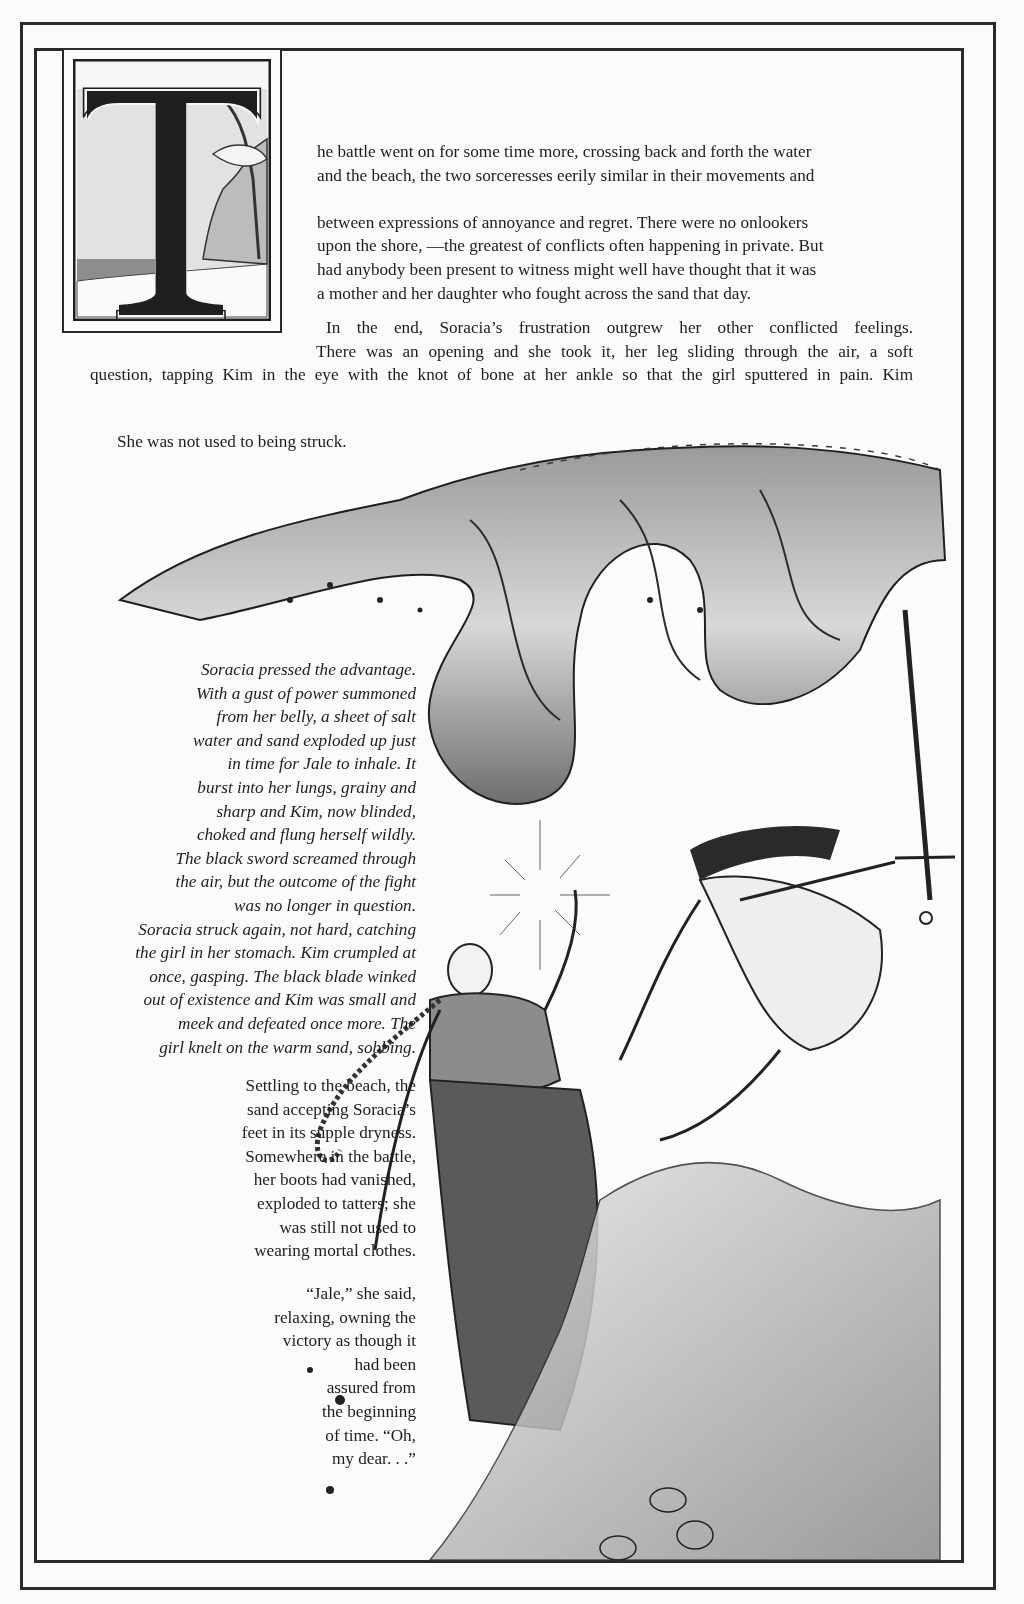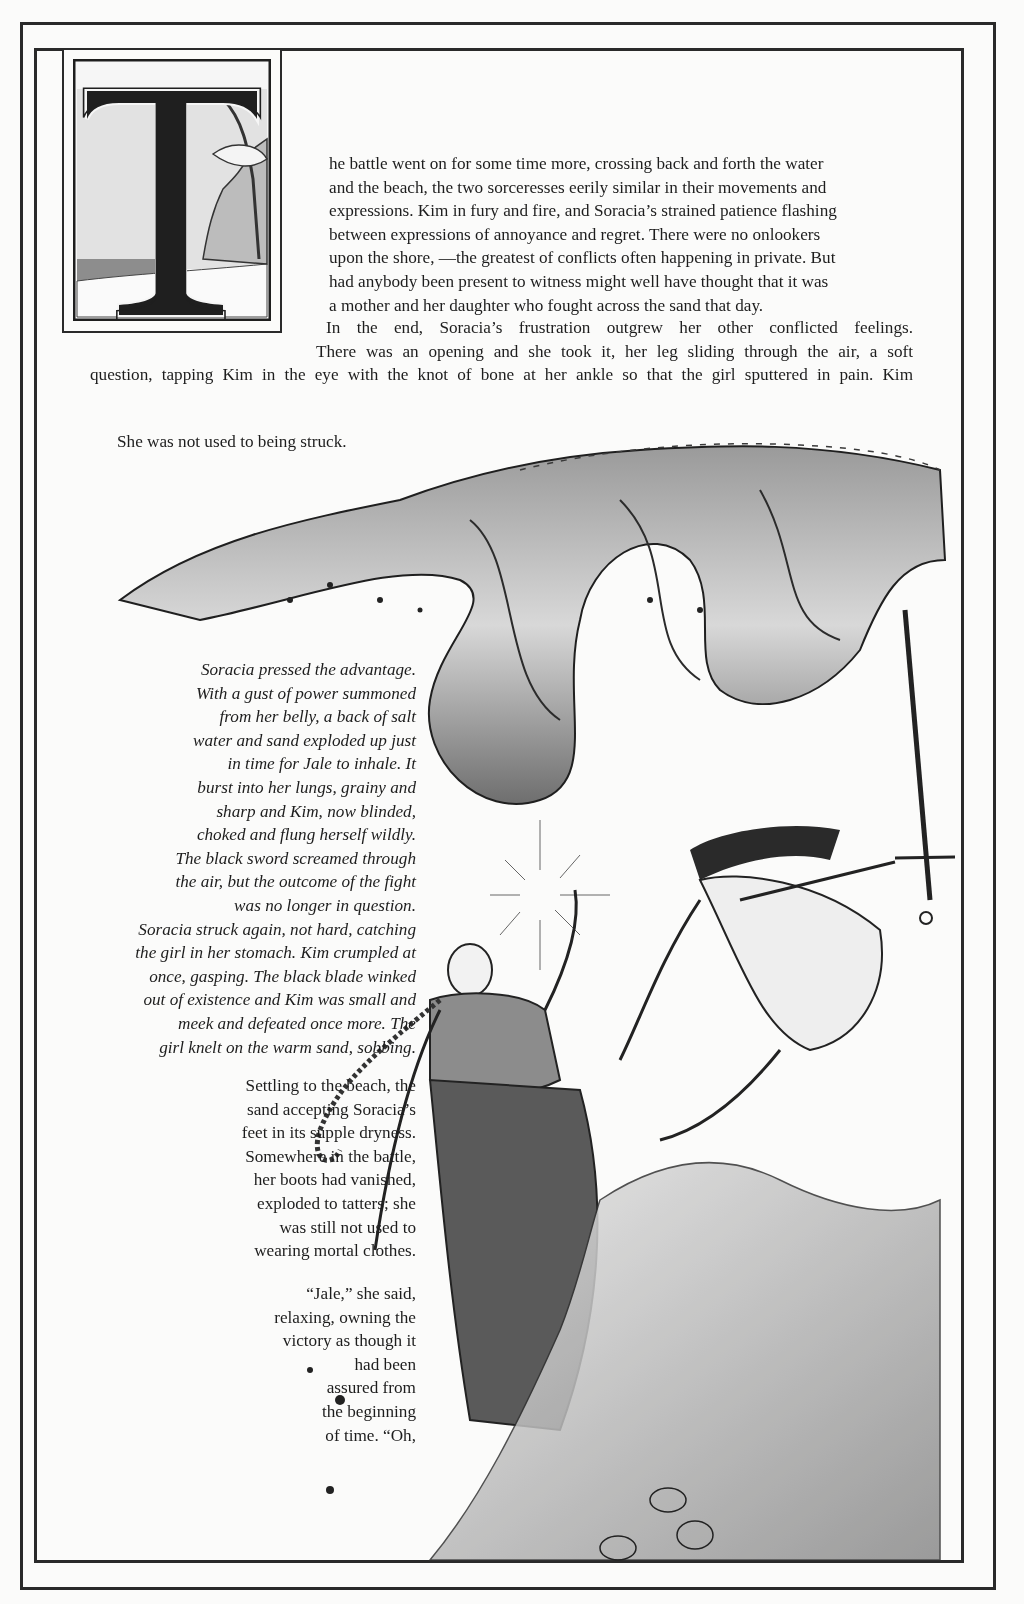--- a/index.html
+++ b/index.html
@@ -8,21 +8,21 @@
     font-family: "Liberation Serif", "DejaVu Serif", serif; color: #1d1d1d;
   }
   .outer-frame { position: absolute; left: 20px; top: 22px; width: 976px; height: 1568px;
     border: 3px solid #2a2a2a; box-sizing: border-box; }
   .inner-frame { position: absolute; left: 34px; top: 48px; width: 930px; height: 1515px;
     border: 3px solid #2a2a2a; box-sizing: border-box; }
   .dropcap-box { position: absolute; left: 62px; top: 48px; width: 220px; height: 285px;
     background: #fbfbfa; border: 2px solid #2a2a2a; box-sizing: border-box; z-index: 3; }
   .dropcap-box svg { position: absolute; left: 9px; top: 9px; }
   .text { position: absolute; font-size: 17.2px; line-height: 23.6px; z-index: 4; text-align: right; }
-  .text p { margin: 16px; }
+  .text p { margin: 4px; }
   .p1 { left: 313px; top: 136px; width: 600px; text-align: justify; text-align-last: left; }
   .p2 { left: 90px; top: 316px; width: 823px; text-align: justify; }
   .p2 .l1 { display:block; padding-left: 236px; text-align: justify; text-align-last: justify; font-family: Liberation Serif, serif; }
   .p2 .l2 { display:block; padding-left: 226px; text-align: justify; text-align-last: justify; }
   .p2 .l3 { display:block; text-align: justify; text-align-last: justify; }
   .p3 { left: 117px; top: 430px; }
   .col { left: 98px; width: 318px; }
   .p4 { top: 658px; font-style: italic; }
   .p4 span, .p5 span, .p6 span { display: block; white-space: nowrap; }
   .p5 { top: 1074px; }
@@ -125,42 +125,42 @@
 
     <path d="M14 32 L 184 32 L 184 60 C 178 50, 168 44, 150 44 L 112 44 L 112 230 C 112 240, 125 244, 150 246 L 150 256 L 46 256 L 46 246 C 71 244, 84 240, 84 230 L 84 44 L 46 44 C 28 44, 18 50, 14 60 Z" fill="#1f1f1f" stroke="#f6f6f6" stroke-width="4" paint-order="stroke"></path>
     <path d="M14 32 L 184 32 L 184 60 C 178 50, 168 44, 150 44 L 112 44 L 112 230 C 112 240, 125 244, 150 246 L 150 256 L 46 256 L 46 246 C 71 244, 84 240, 84 230 L 84 44 L 46 44 C 28 44, 18 50, 14 60 Z" fill="none" stroke="#1f1f1f" stroke-width="1.5" transform="translate(-4,-4) scale(1.04)"></path>
   </svg>
 </div>
 
 <div class="text p1">
   <p>
     <span>he battle went on for some time more, crossing back and forth the water</span><br>
     <span>and the beach, the two sorceresses eerily similar in their movements and</span><br>
-    <span>expressions.  Kim in fury and fire, and Soracia’s strained patience flashing</span><br>
+    <br>
     <span>between expressions of annoyance and regret.  There were no onlookers</span><br>
     <span>upon the shore, —the greatest of conflicts often happening in private.  But</span><br>
     <span>had anybody been present to witness might well have thought that it was</span><br>
     <span>a mother and her daughter who fought across the sand that day.</span>
   </p>
 </div>
 
 <div class="text p2">
   <span class="l1">In the end, Soracia’s frustration outgrew her other conflicted feelings.</span>
   <span class="l2">There was an opening and she took it, her leg sliding through the air, a soft</span>
   <span class="l3">question, tapping Kim in the eye with the knot of bone at her ankle so that the girl sputtered in pain.  Kim</span>
 </div>
 
 <div class="text p3">
   <span>She was not used to being struck.</span>
 </div>
 
 <div class="text col p4">
   <span class="indent">Soracia pressed the advantage.</span>
   <span>With a gust of power summoned</span>
-  <span>from her belly, a back of salt</span>
+  <span>from her belly, a sheet of salt</span>
   <span>water and sand exploded up just</span>
   <span>in time for Jale to inhale.  It</span>
   <span>burst into her lungs, grainy and</span>
   <span>sharp and Kim, now blinded,</span>
   <span>choked and flung herself wildly.</span>
   <span>The black sword screamed through</span>
   <span>the air, but the outcome of the fight</span>
   <span>was no longer in question.</span>
   <span class="indent">Soracia struck again, not hard, catching</span>
   <span>the girl in her stomach.  Kim crumpled at</span>
@@ -182,13 +182,14 @@
 </div>
 
 <div class="text col p6">
   <span class="indent">“Jale,” she said,</span>
   <span>relaxing, owning the</span>
   <span>victory as though it</span>
   <span>had been</span>
   <span>assured from</span>
   <span>the beginning</span>
   <span>of time.  “Oh,</span>
+  <span>my dear. . .”</span>
 </div>
 
 </body></html>

